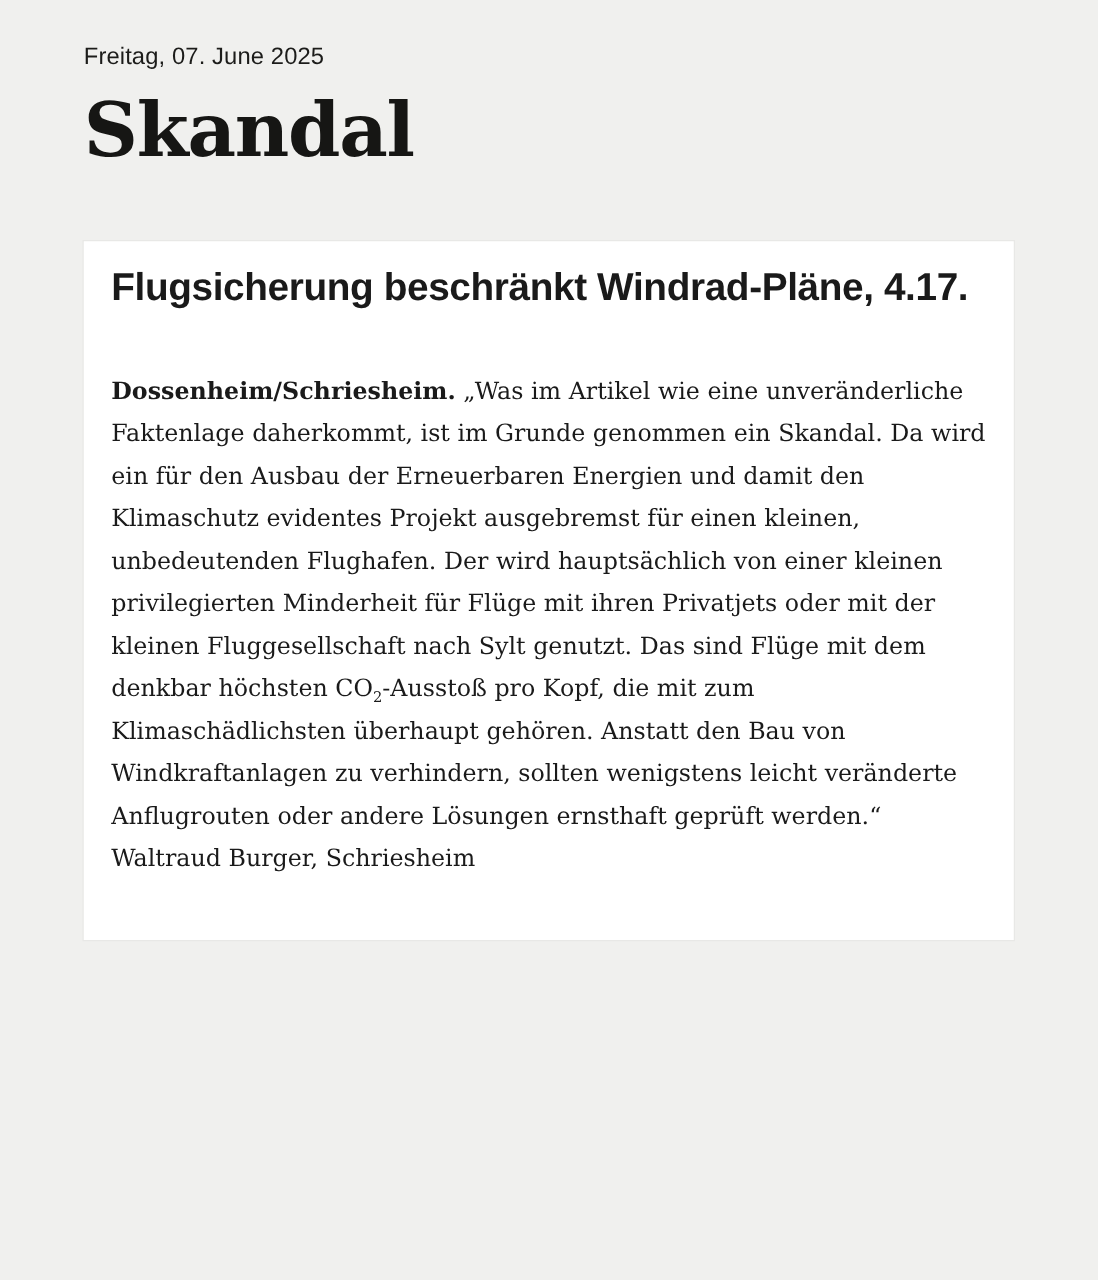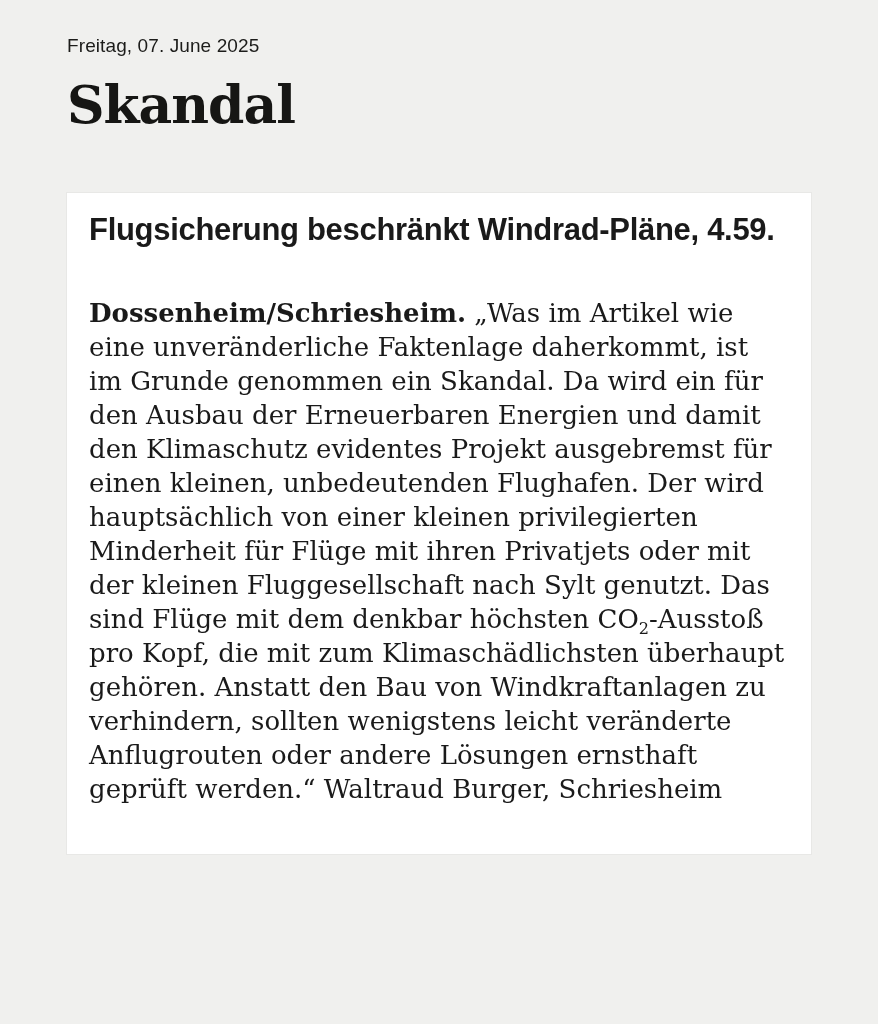--- a/index.html
+++ b/index.html
@@ -19,21 +19,21 @@
   .page-date {
     font-size: 19px;
     line-height: 23px;
     color: #1c1c1a;
     letter-spacing: 0.1px;
   }
   .page-title {
     margin-top: 20px;
     font-family: "DejaVu Serif", serif;
     font-weight: 700;
-    font-size: 52px;
+    font-size: 60px;
     line-height: 56px;
     letter-spacing: -1px;
     color: #161614;
   }
   .article-card {
     margin-top: 60px;
     background: #ffffff;
     box-shadow: 0 0 0 1px rgba(0,0,0,0.03);
     padding: 16px 22px 48px 22px;
     box-sizing: border-box;
@@ -43,39 +43,39 @@
     font-family: "Liberation Sans", sans-serif;
     font-weight: 700;
     font-size: 31px;
     line-height: 42px;
     letter-spacing: -0.3px;
     color: #1a1a1a;
   }
   .article-body {
     margin-top: 45px;
     font-family: "DejaVu Serif", serif;
-    font-size: 26px;
+    font-size: 19px;
     line-height: 34px;
     color: #1a1a1a;
   }
   .article-dateline {
     font-weight: 700;
   }
   .article-body sub {
     font-size: 0.62em;
     line-height: 0;
   }
 </style>
 </head>
 <body>
 
 <div class="page-date">Freitag, 07. June 2025</div>
 
 <h1 class="page-title" style="margin-bottom:0;">Skandal</h1>
 
 <div class="article-card">
 
-  <div class="article-headline">Flugsicherung beschränkt Windrad-Pläne, 4.59.</div>
+  <div class="article-headline">Flugsicherung beschränkt Windrad-Pläne, 4.17.</div>
 
   <p class="article-body" style="margin:45px 0 0 0;">
     <span class="article-dateline">Dossenheim/Schriesheim.</span><span> „Was im Artikel wie eine unveränderliche Faktenlage daherkommt, ist im Grunde genommen ein Skandal. Da wird ein für den Ausbau der Erneuerbaren Energien und damit den Klimaschutz evidentes Projekt ausgebremst für einen kleinen, unbedeutenden Flughafen. Der wird hauptsächlich von einer kleinen privilegierten Minderheit für Flüge mit ihren Privatjets oder mit der kleinen Fluggesellschaft nach Sylt genutzt. Das sind Flüge mit dem denkbar höchsten CO</span><sub>2</sub><span>-Ausstoß pro Kopf, die mit zum Klimaschädlichsten überhaupt gehören. Anstatt den Bau von Windkraftanlagen zu verhindern, sollten wenigstens leicht veränderte Anflugrouten oder andere Lösungen ernsthaft geprüft werden.“ Waltraud Burger, Schriesheim</span>
   </p>
 </div>
 
 </body></html>

